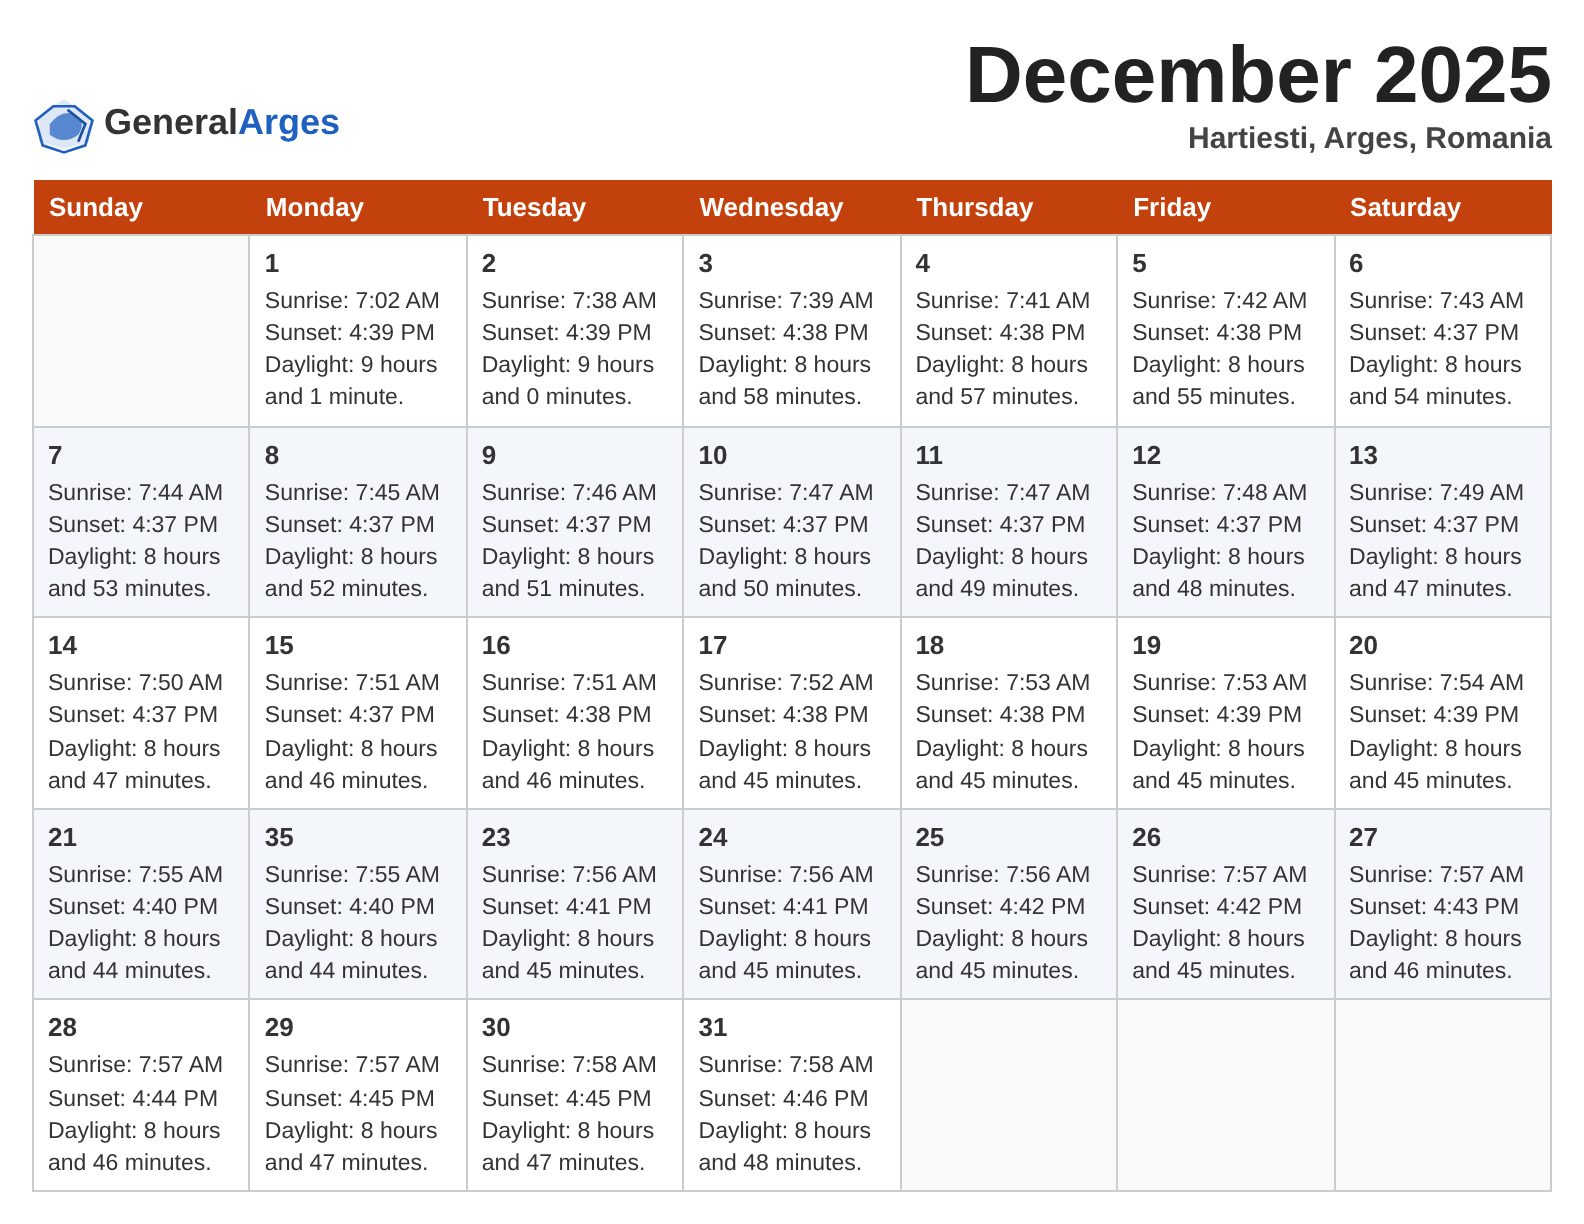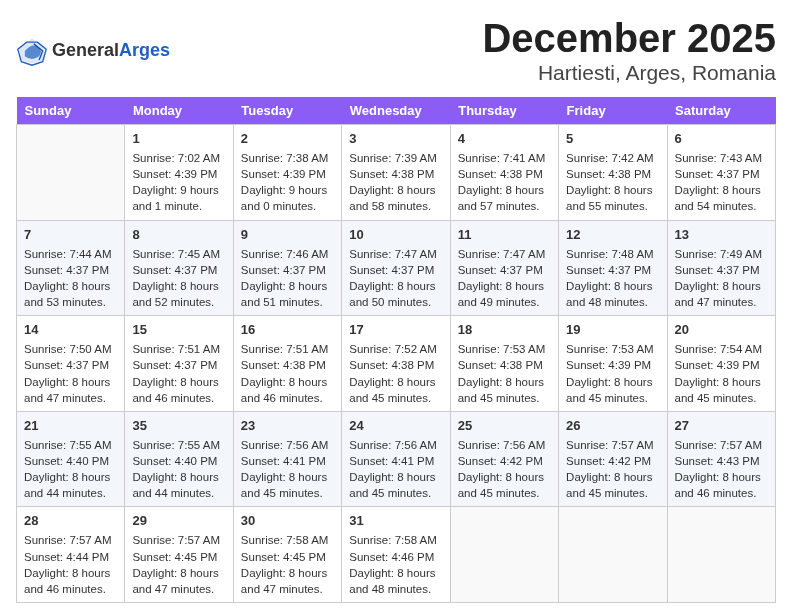--- a/index.html
+++ b/index.html
@@ -6,21 +6,21 @@
     body {
       font-family: Arial, sans-serif;
       background: #fff;
       width: 792px;
       min-height: 612px;
       padding: 16px;
     }
     .header {
       display: flex;
       justify-content: space-between;
-      align-items: center;
+      align-items: flex-end;
       margin-bottom: 12px;
     }
     .logo {
       display: flex;
       align-items: center;
       gap: 4px;
     }
     .logo-text {
       font-size: 18px;
       font-weight: bold;
@@ -34,30 +34,31 @@
     }
     .title-block {
       text-align: right;
     }
     .month-year {
       font-size: 40px;
       font-weight: bold;
       color: #222;
     }
     .location {
-      font-size: 21px;
+      font-size: 15px;
       color: #444;
+      font-weight: bold;
     }
     table {
       width: 100%;
       border-collapse: collapse;
       font-size: 11.5px;
     }
     thead tr th {
-      background-color: #8b5cf6;
+      background-color: #c2410c;
       color: #fff;
       text-align: left;
       padding: 6px 8px;
       font-size: 13px;
       font-weight: bold;
     }
     tbody tr td {
       border: 1px solid #ccc;
       vertical-align: top;
       padding: 5px 7px;

